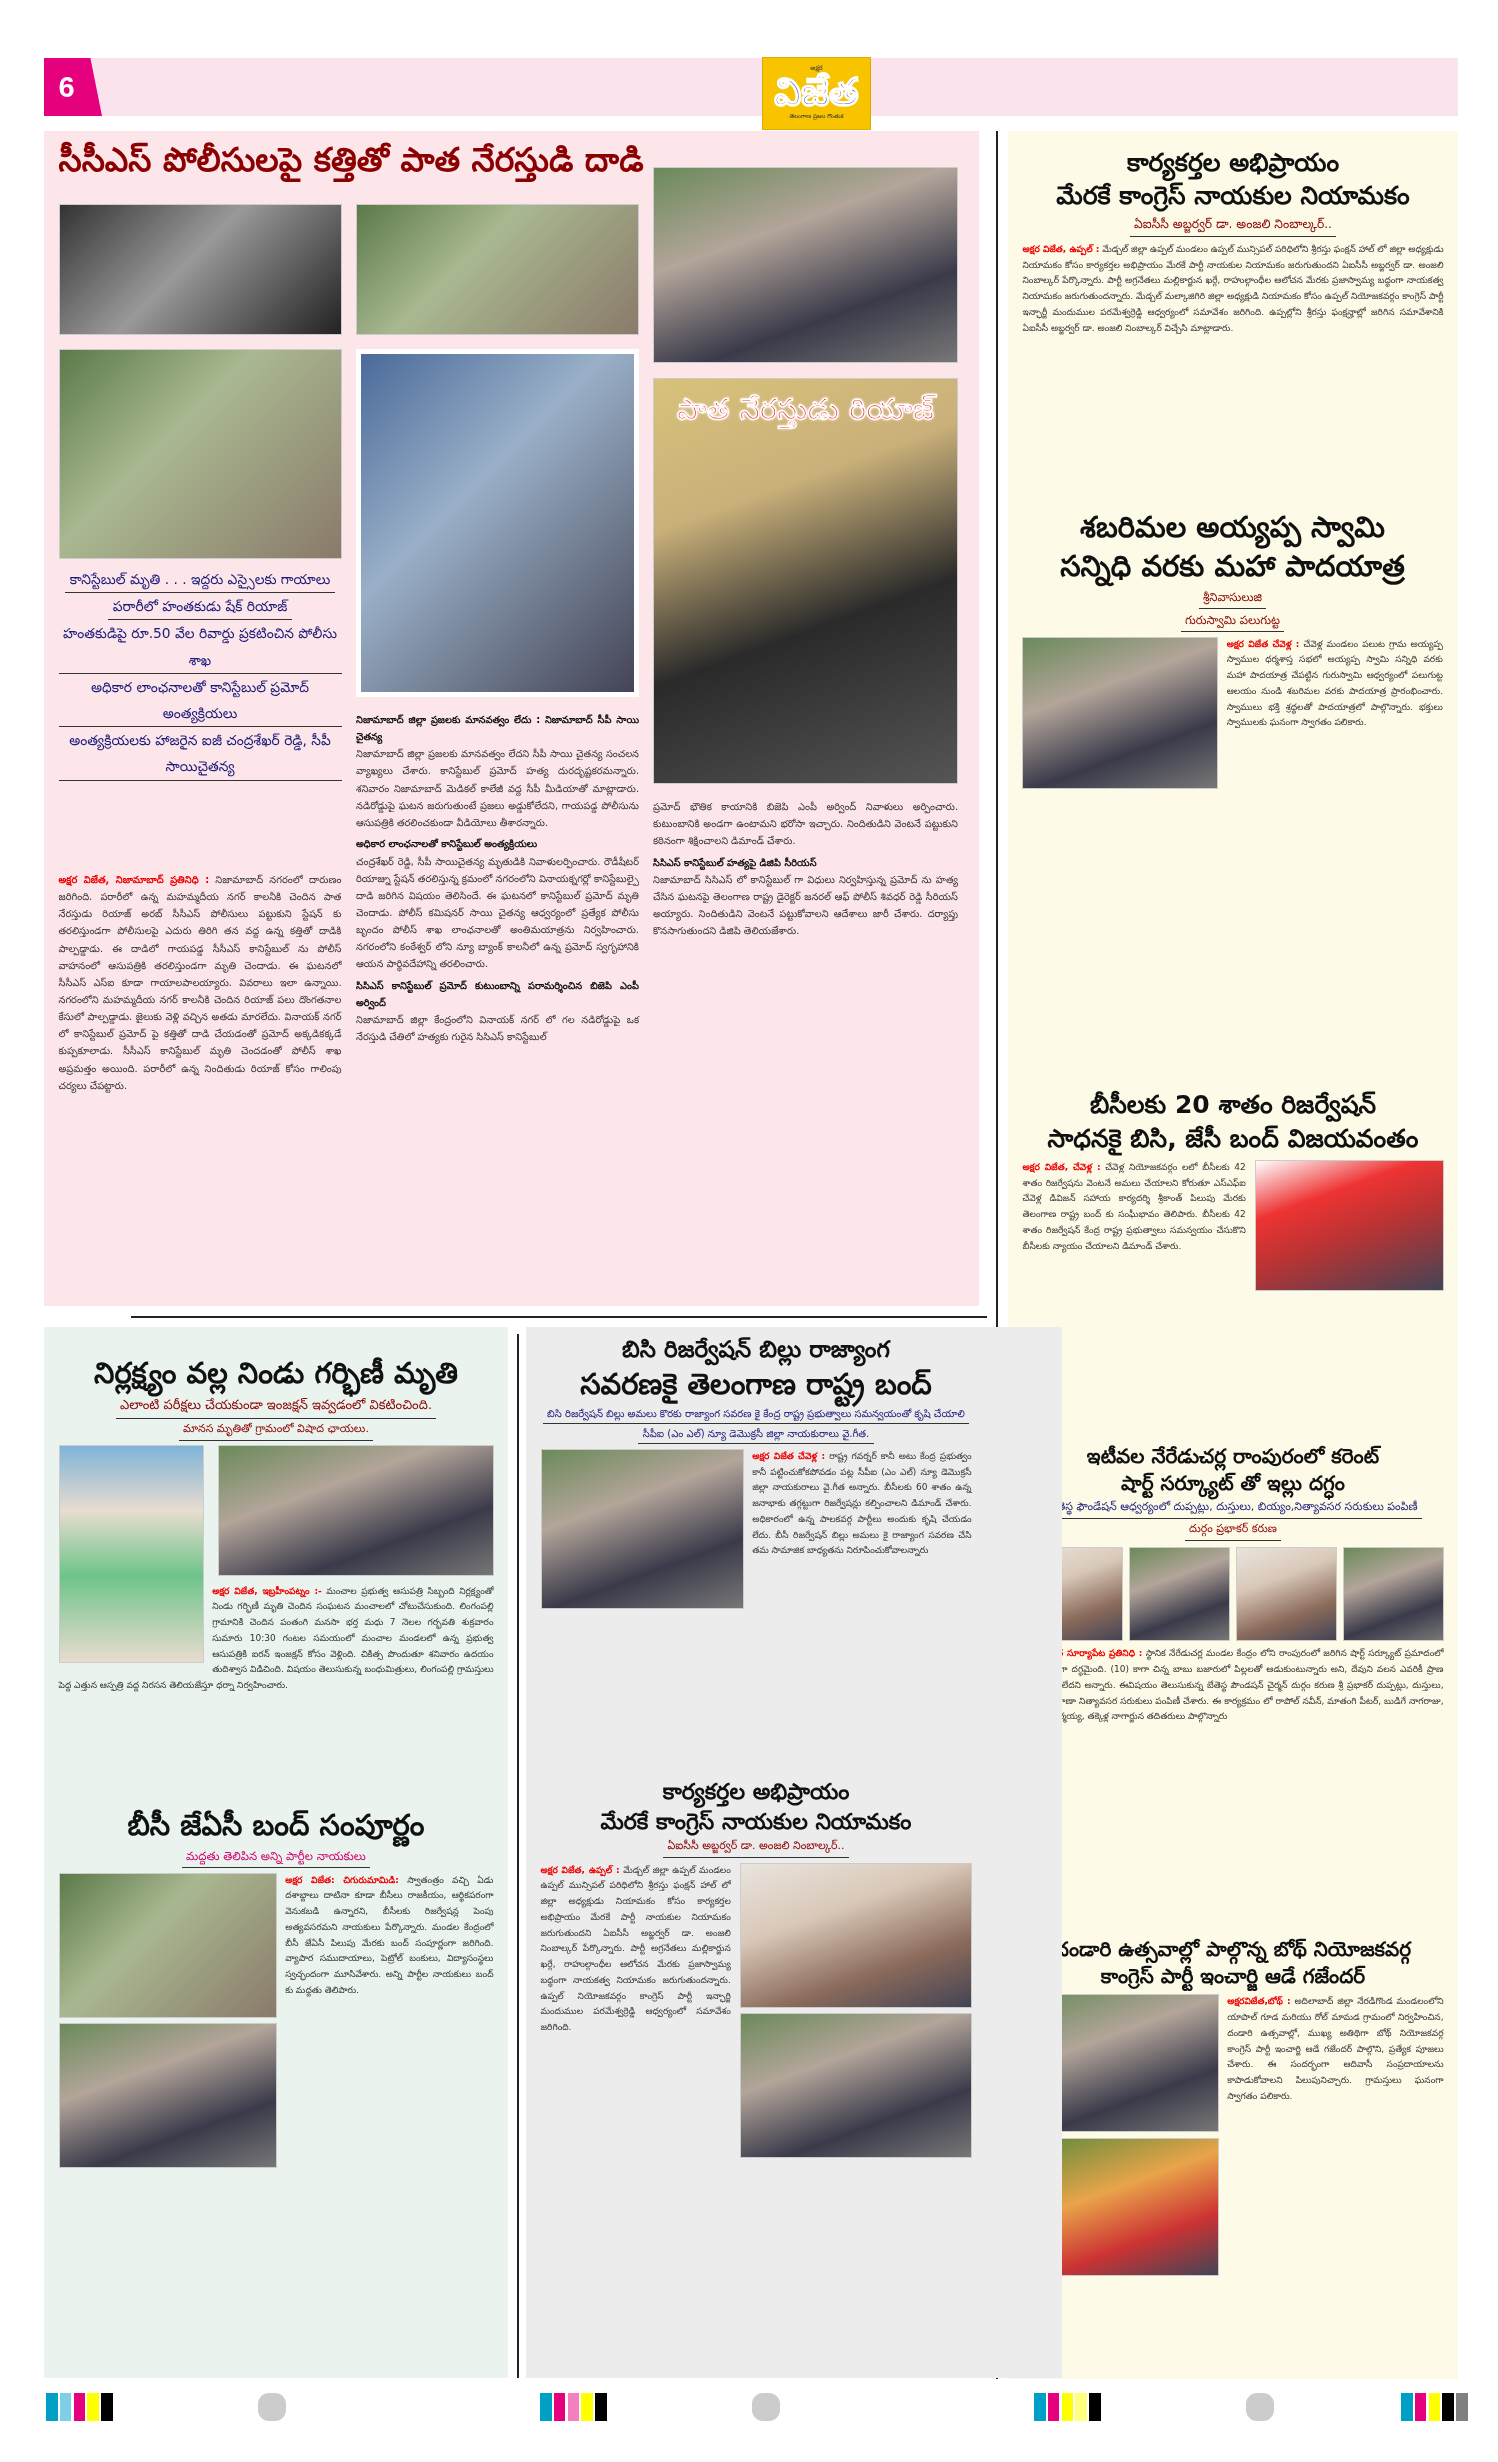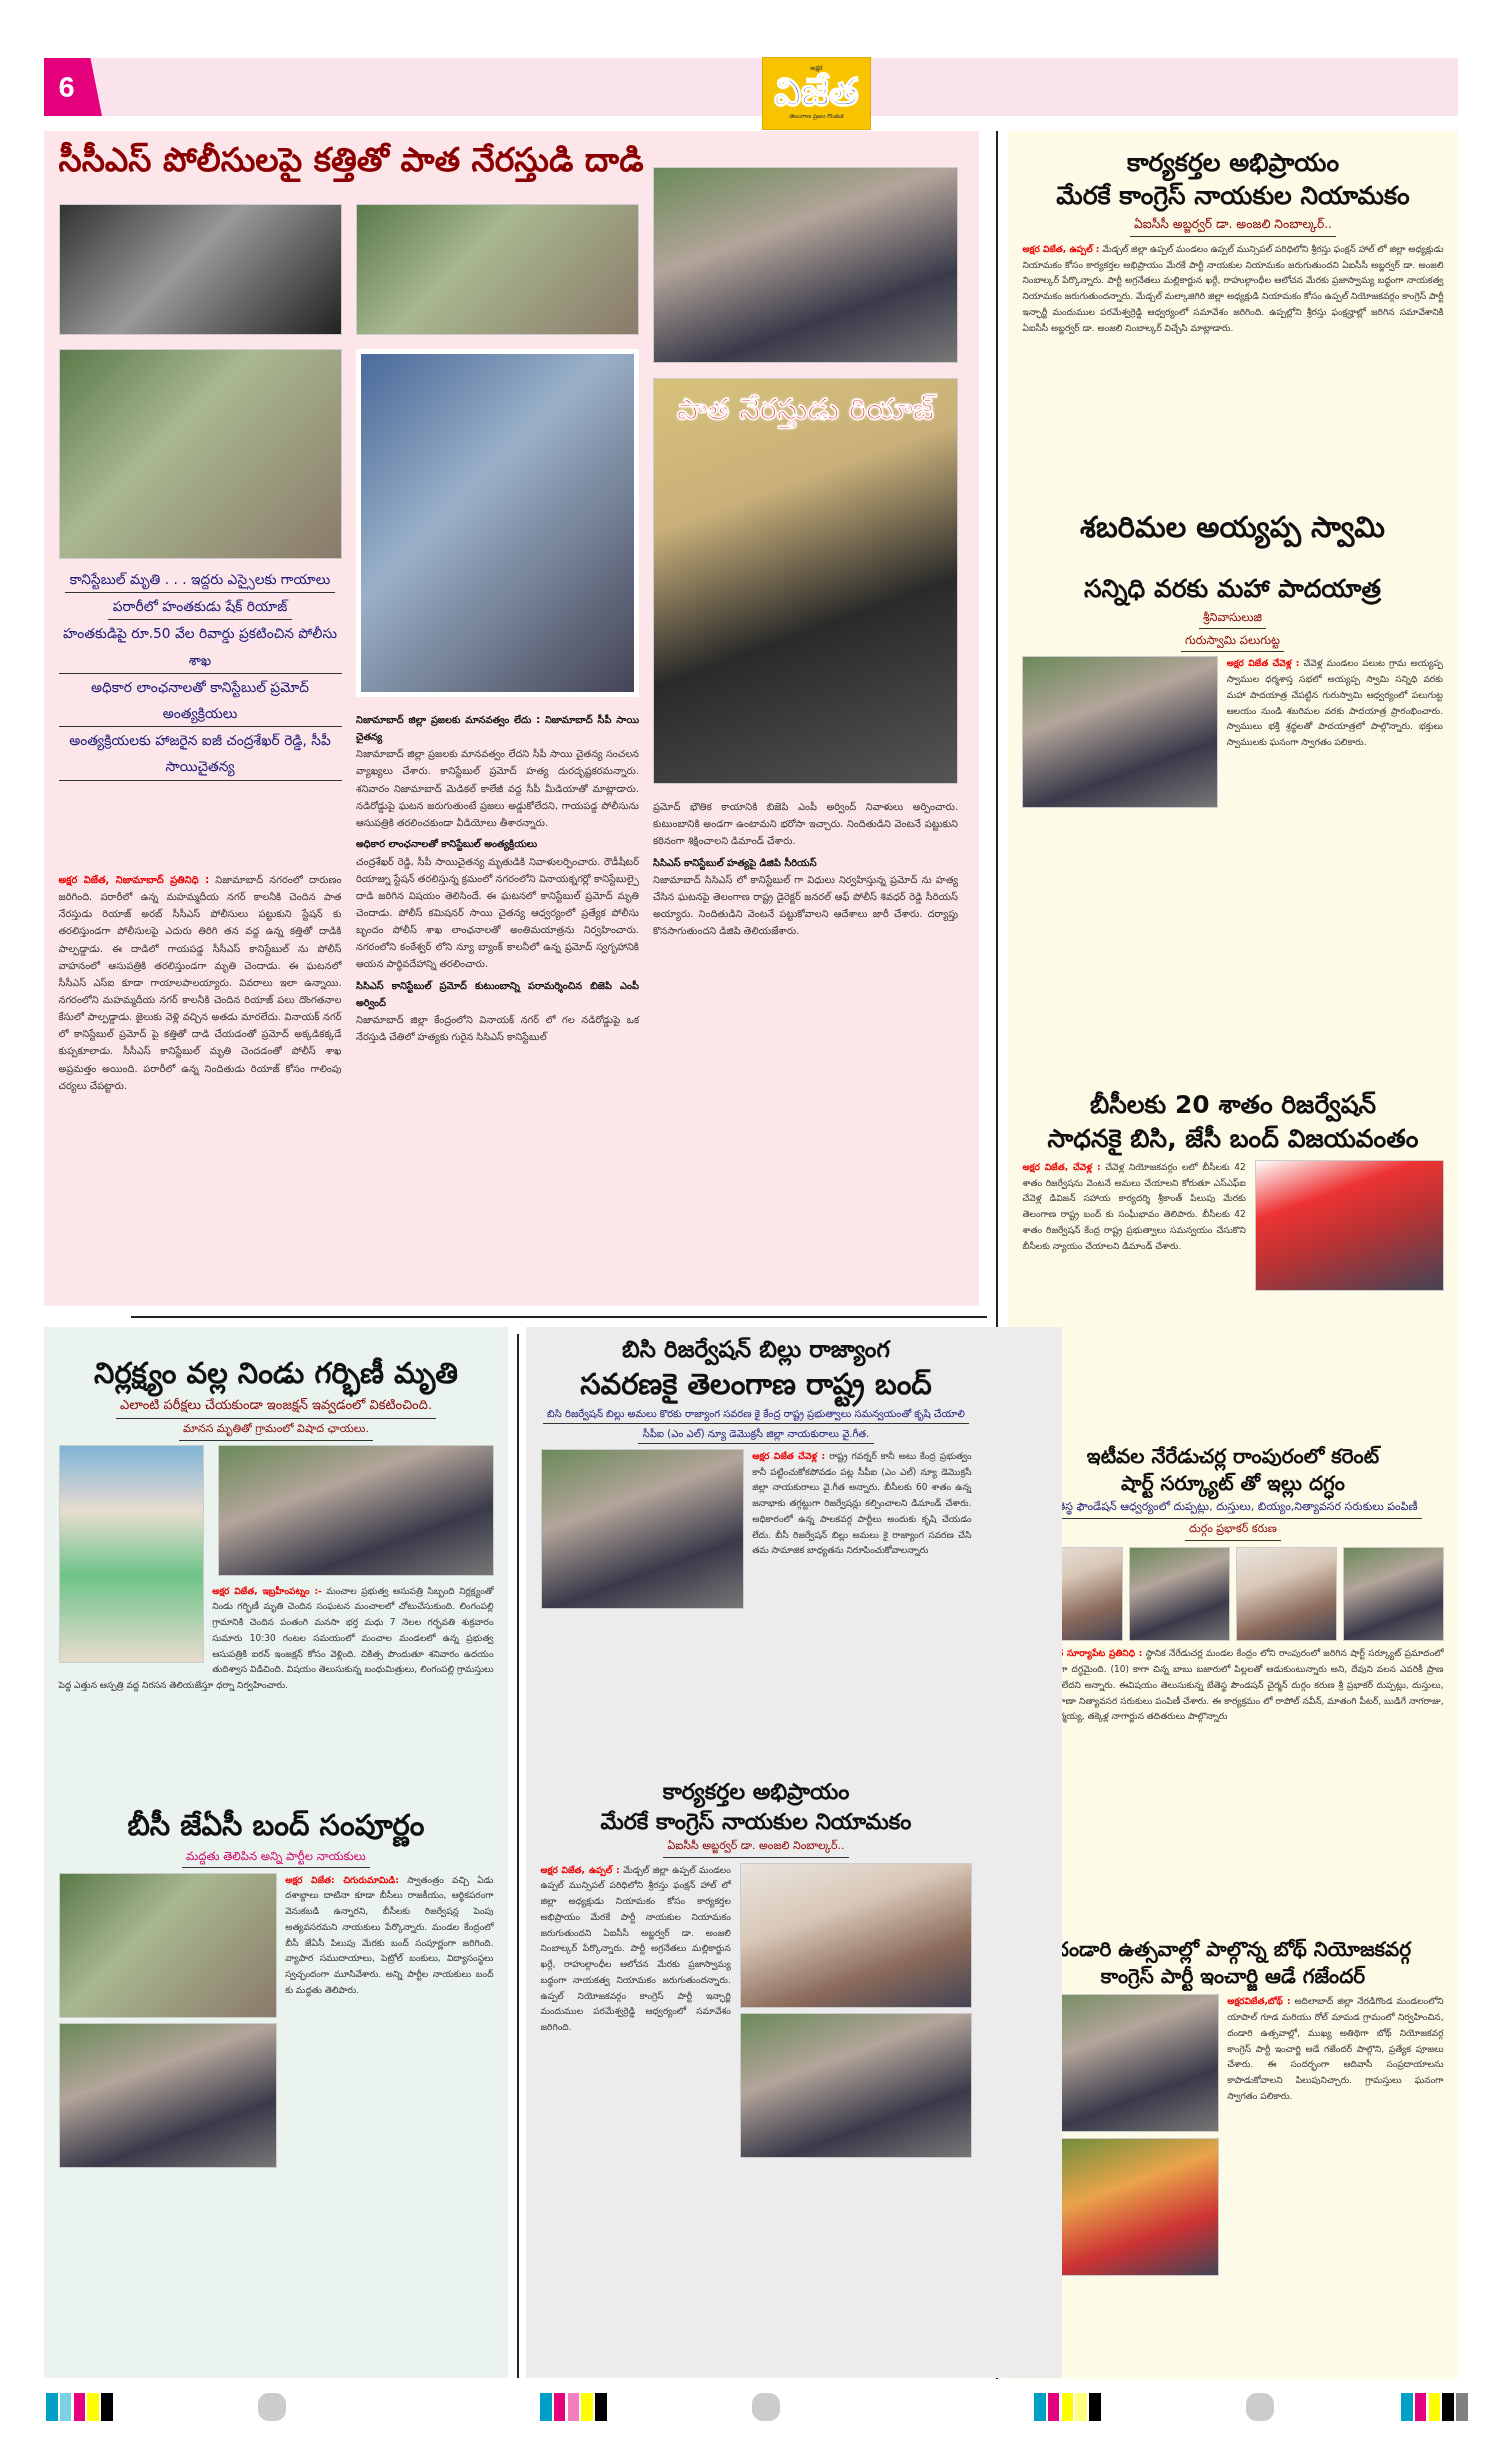--- a/index.html
+++ b/index.html
@@ -107,21 +107,21 @@
       <div class="hl" style="font-size:25px;">మేరకే కాంగ్రెస్ నాయకుల నియామకం</div>
       <div class="sub maroon" style="font-size:12.3px;"><span>ఏఐసీసీ అబ్జర్వర్ డా. అంజలి నింబాల్కర్..</span></div>
       <div class="body" style="font-size:9px;margin-top:4.4px;">
         <span class="dl">అక్షర విజేత, ఉప్పల్ :</span>
         <span>మేడ్చల్ జిల్లా ఉప్పల్ మండలం ఉప్పల్ మున్సిపల్ పరిధిలోని శ్రీరస్తు ఫంక్షన్ హాల్ లో జిల్లా అధ్యక్షుడు నియామకం కోసం కార్యకర్తల అభిప్రాయం మేరకే పార్టీ నాయకుల నియామకం జరుగుతుందని ఏఐసీసీ అబ్జర్వర్ డా. అంజలి నింబాల్కర్ పేర్కొన్నారు. పార్టీ అగ్రనేతలు మల్లికార్జున ఖర్గే, రాహుల్గాంధీల ఆలోచన మేరకు ప్రజాస్వామ్య బద్ధంగా నాయకత్వ నియామకం జరుగుతుందన్నారు. మేడ్చల్ మల్కాజిగిరి జిల్లా అధ్యక్షుడి నియామకం కోసం ఉప్పల్ నియోజకవర్గం కాంగ్రెస్ పార్టీ ఇన్ఛార్జీ మందుముల పరమేశ్వర్రెడ్డి ఆధ్వర్యంలో సమావేశం జరిగింది. ఉప్పల్లోని శ్రీరస్తు ఫంక్షన్హాల్లో జరిగిన సమావేశానికి ఏఐసీసీ అబ్జర్వర్ డా. అంజలి నింబాల్కర్ విచ్చేసి మాట్లాడారు.</span>
       </div>
     </div>
 
     <div style="position:absolute;left:14px;top:377px;width:421px;">
       <div class="hl" style="font-size:29px;">శబరిమల అయ్యప్ప స్వామి</div>
-      <div class="hl" style="font-size:25px;margin-top:25px;">సన్నిధి వరకు మహా పాదయాత్ర</div>
+      <div class="hl" style="font-size:29px;">సన్నిధి వరకు మహా పాదయాత్ర</div>
       <div class="sub maroon" style="font-size:11.6px;"><span>శ్రీనివాసులుజి</span></div>
       <div class="sub maroon" style="font-size:11.6px;"><span>గురుస్వామి పలుగుట్ట</span></div>
       <div class="photo crowd" style="float:left;width:196px;height:152px;margin:4.4px 8.7px 4.4px 0;"></div>
       <div class="body" style="font-size:9px;margin-top:4.4px;">
         <span class="dl">అక్షర విజేత చేవెళ్ల :</span>
         <span>చేవెళ్ల మండలం పలుట గ్రామ అయ్యప్ప స్వాముల ధర్మశాస్త సభలో అయ్యప్ప స్వామి సన్నిధి వరకు మహా పాదయాత్ర చేపట్టిన గురుస్వామి ఆధ్వర్యంలో పలుగుట్ట ఆలయం నుండి శబరిమల వరకు పాదయాత్ర ప్రారంభించారు. స్వాములు భక్తి శ్రద్ధలతో పాదయాత్రలో పాల్గొన్నారు. భక్తులు స్వాములకు ఘనంగా స్వాగతం పలికారు.</span>
       </div>
     </div>
 
     <div style="position:absolute;left:14.5px;top:957px;width:421px;">

